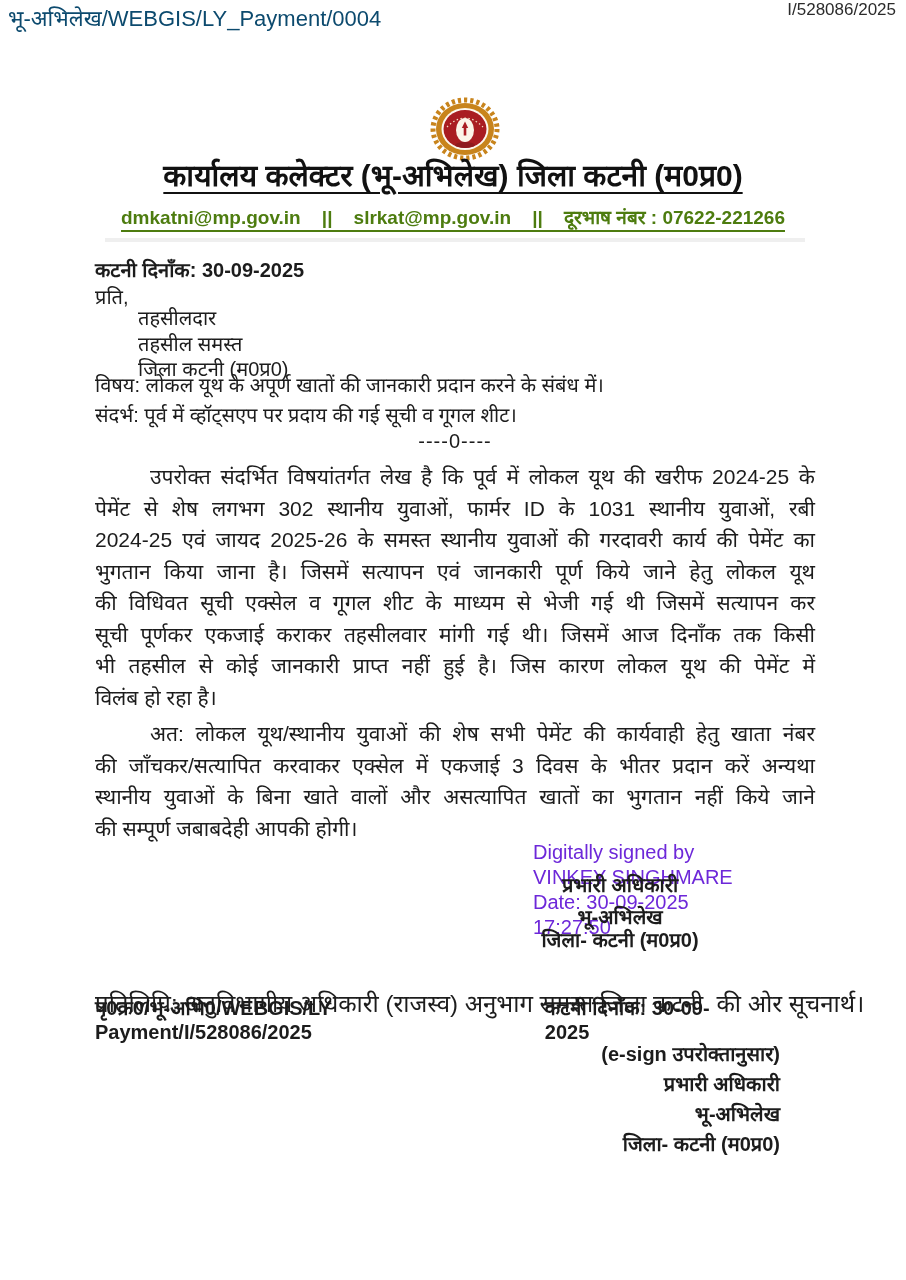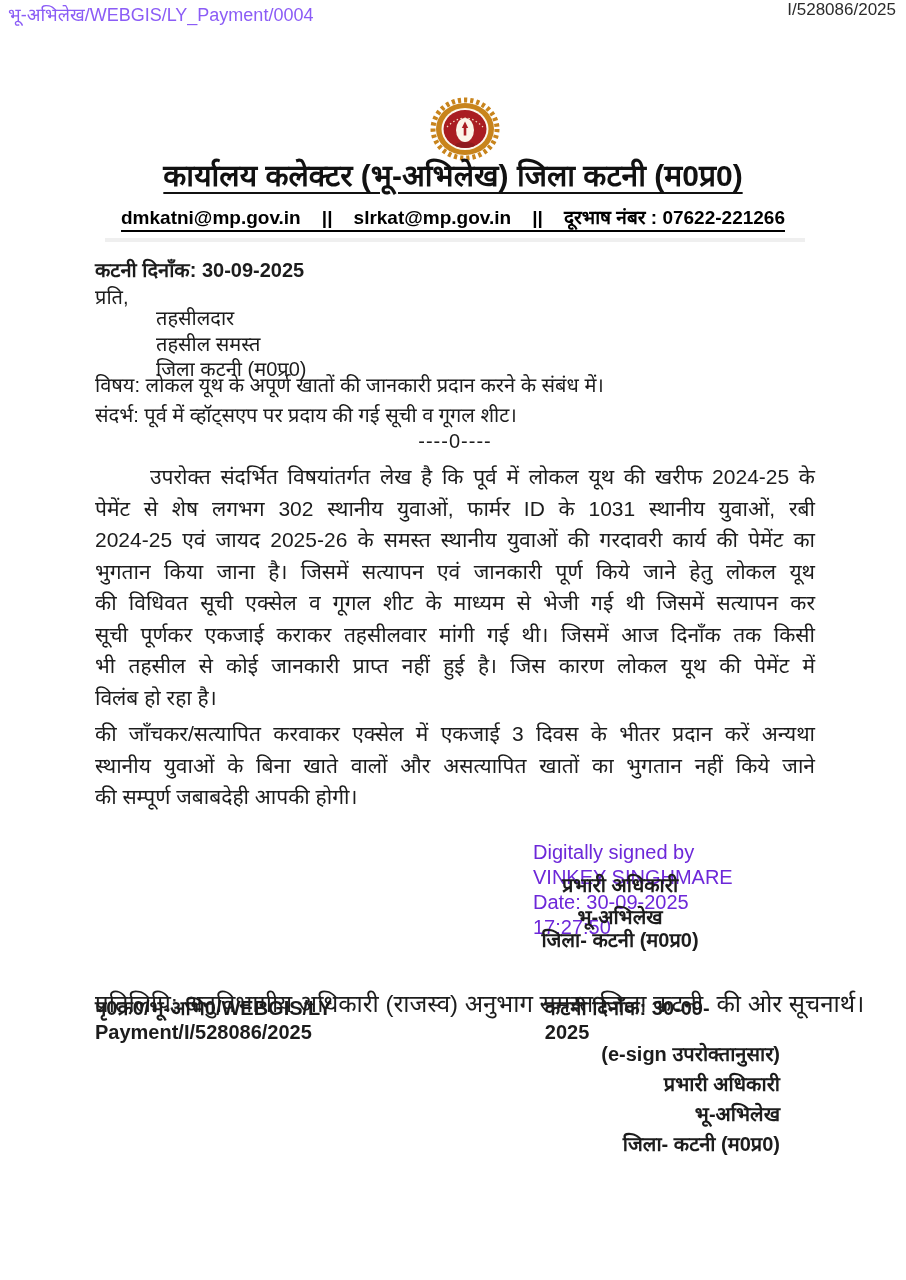--- a/index.html
+++ b/index.html
@@ -10,55 +10,55 @@
     background: #ffffff;
     font-family: "Liberation Sans", sans-serif;
     color: #1c1c1c;
     overflow: hidden;
     border-bottom: 2px solid #e8e8e8;
   }
   .abs { position: absolute; }
   .pre { white-space: pre; }
 
   
-  .topbar-left  { left: 8px;  top: 2px; font-size: 18px; font-weight: 500; color: #8b5cf6; }
+  .topbar-left  { left: 8px;  top: 2px; font-size: 22px; font-weight: 500; color: #0c4a6e; }
   .topbar-right { right: 10px; top: 0px; font-size: 17px; font-weight: 500; color: #2b2b2b; }
 
   
   .emblem-wrap { left: 429px; top: 96px; width: 72px; height: 66px; }
   .office-title {
     left: 0; top: 154px; width: 906px; text-align: center;
     font-size: 30px; font-weight: 700; color: #111;
   }
   .office-title .u, .contact-line .u {
     text-decoration: underline;
     text-underline-offset: 6px;
     text-decoration-thickness: 2px;
   }
   .contact-line {
     left: 0; top: 204px; width: 906px; text-align: center;
-    font-size: 19px; font-weight: 700; color: #000000;
+    font-size: 19px; font-weight: 700; color: #4d7c0f;
   }
   .faint-band { left: 105px; top: 238px; width: 700px; height: 4px; background: #efefef; }
 
   
   .meta-row {
     left: 95px; top: 256px; width: 660px;
     display: flex; justify-content: space-between;
     font-size: 20px; font-weight: 700;
   }
   .endorse-row {
     left: 95px; top: 958px; width: 655px;
     display: flex; justify-content: space-between;
     font-size: 20px; font-weight: 700; margin-top: 36px;
   }
 
   .salutation { left: 95px; top: 283px; font-size: 20px; }
   .recipient  { left: 138px; top: 306px; font-size: 20px; line-height: 25.5px; }
-  .recipient span { display: block; margin-left: 18px; }
+  .recipient span { display: block; }
 
   .subject-line   { left: 95px; top: 371px; font-size: 20px; }
   .reference-line { left: 95px; top: 401px; font-size: 20px; }
   .divider { left: 95px; top: 430px; width: 720px; text-align: center; font-size: 20px; letter-spacing: 1px; }
 
   
   .para { left: 95px; width: 720px; font-size: 21px; line-height: 31.5px; }
   .para1 { top: 461px; }
   .para2 { top: 718px; }
   .jline { text-align: justify; text-align-last: justify; }
@@ -131,20 +131,21 @@
     <div class="jline">पेमेंट से शेष लगभग 302 स्थानीय युवाओं, फार्मर ID के 1031 स्थानीय युवाओं, रबी</div>
     <div class="jline">2024-25 एवं जायद 2025-26 के समस्त स्थानीय युवाओं की गरदावरी कार्य की पेमेंट का</div>
     <div class="jline">भुगतान किया जाना है। जिसमें सत्यापन एवं जानकारी पूर्ण किये जाने हेतु लोकल यूथ</div>
     <div class="jline">की विधिवत सूची एक्सेल व गूगल शीट के माध्यम से भेजी गई थी जिसमें सत्यापन कर</div>
     <div class="jline">सूची पूर्णकर एकजाई कराकर तहसीलवार मांगी गई थी। जिसमें आज दिनाँक तक किसी</div>
     <div class="jline">भी तहसील से कोई जानकारी प्राप्त नहीं हुई है। जिस कारण लोकल यूथ की पेमेंट में</div>
     <div class="jline jline-last">विलंब हो रहा है।</div>
   </div>
 
   <div class="abs para para2">
+    <div class="jline jline-first">अत: लोकल यूथ/स्थानीय युवाओं की शेष सभी पेमेंट की कार्यवाही हेतु खाता नंबर</div>
     <div class="jline">की जाँचकर/सत्यापित करवाकर एक्सेल में एकजाई 3 दिवस के भीतर प्रदान करें अन्यथा</div>
     <div class="jline">स्थानीय युवाओं के बिना खाते वालों और असत्यापित खातों का भुगतान नहीं किये जाने</div>
     <div class="jline jline-last">की सम्पूर्ण जबाबदेही आपकी होगी।</div>
   </div>
 
   <div class="abs digital-sig">
     <div>Digitally signed by</div>
     <div>VINKEY SINGHMARE</div>
     <div>Date: 30-09-2025</div>
     <div>17:27:50</div>

